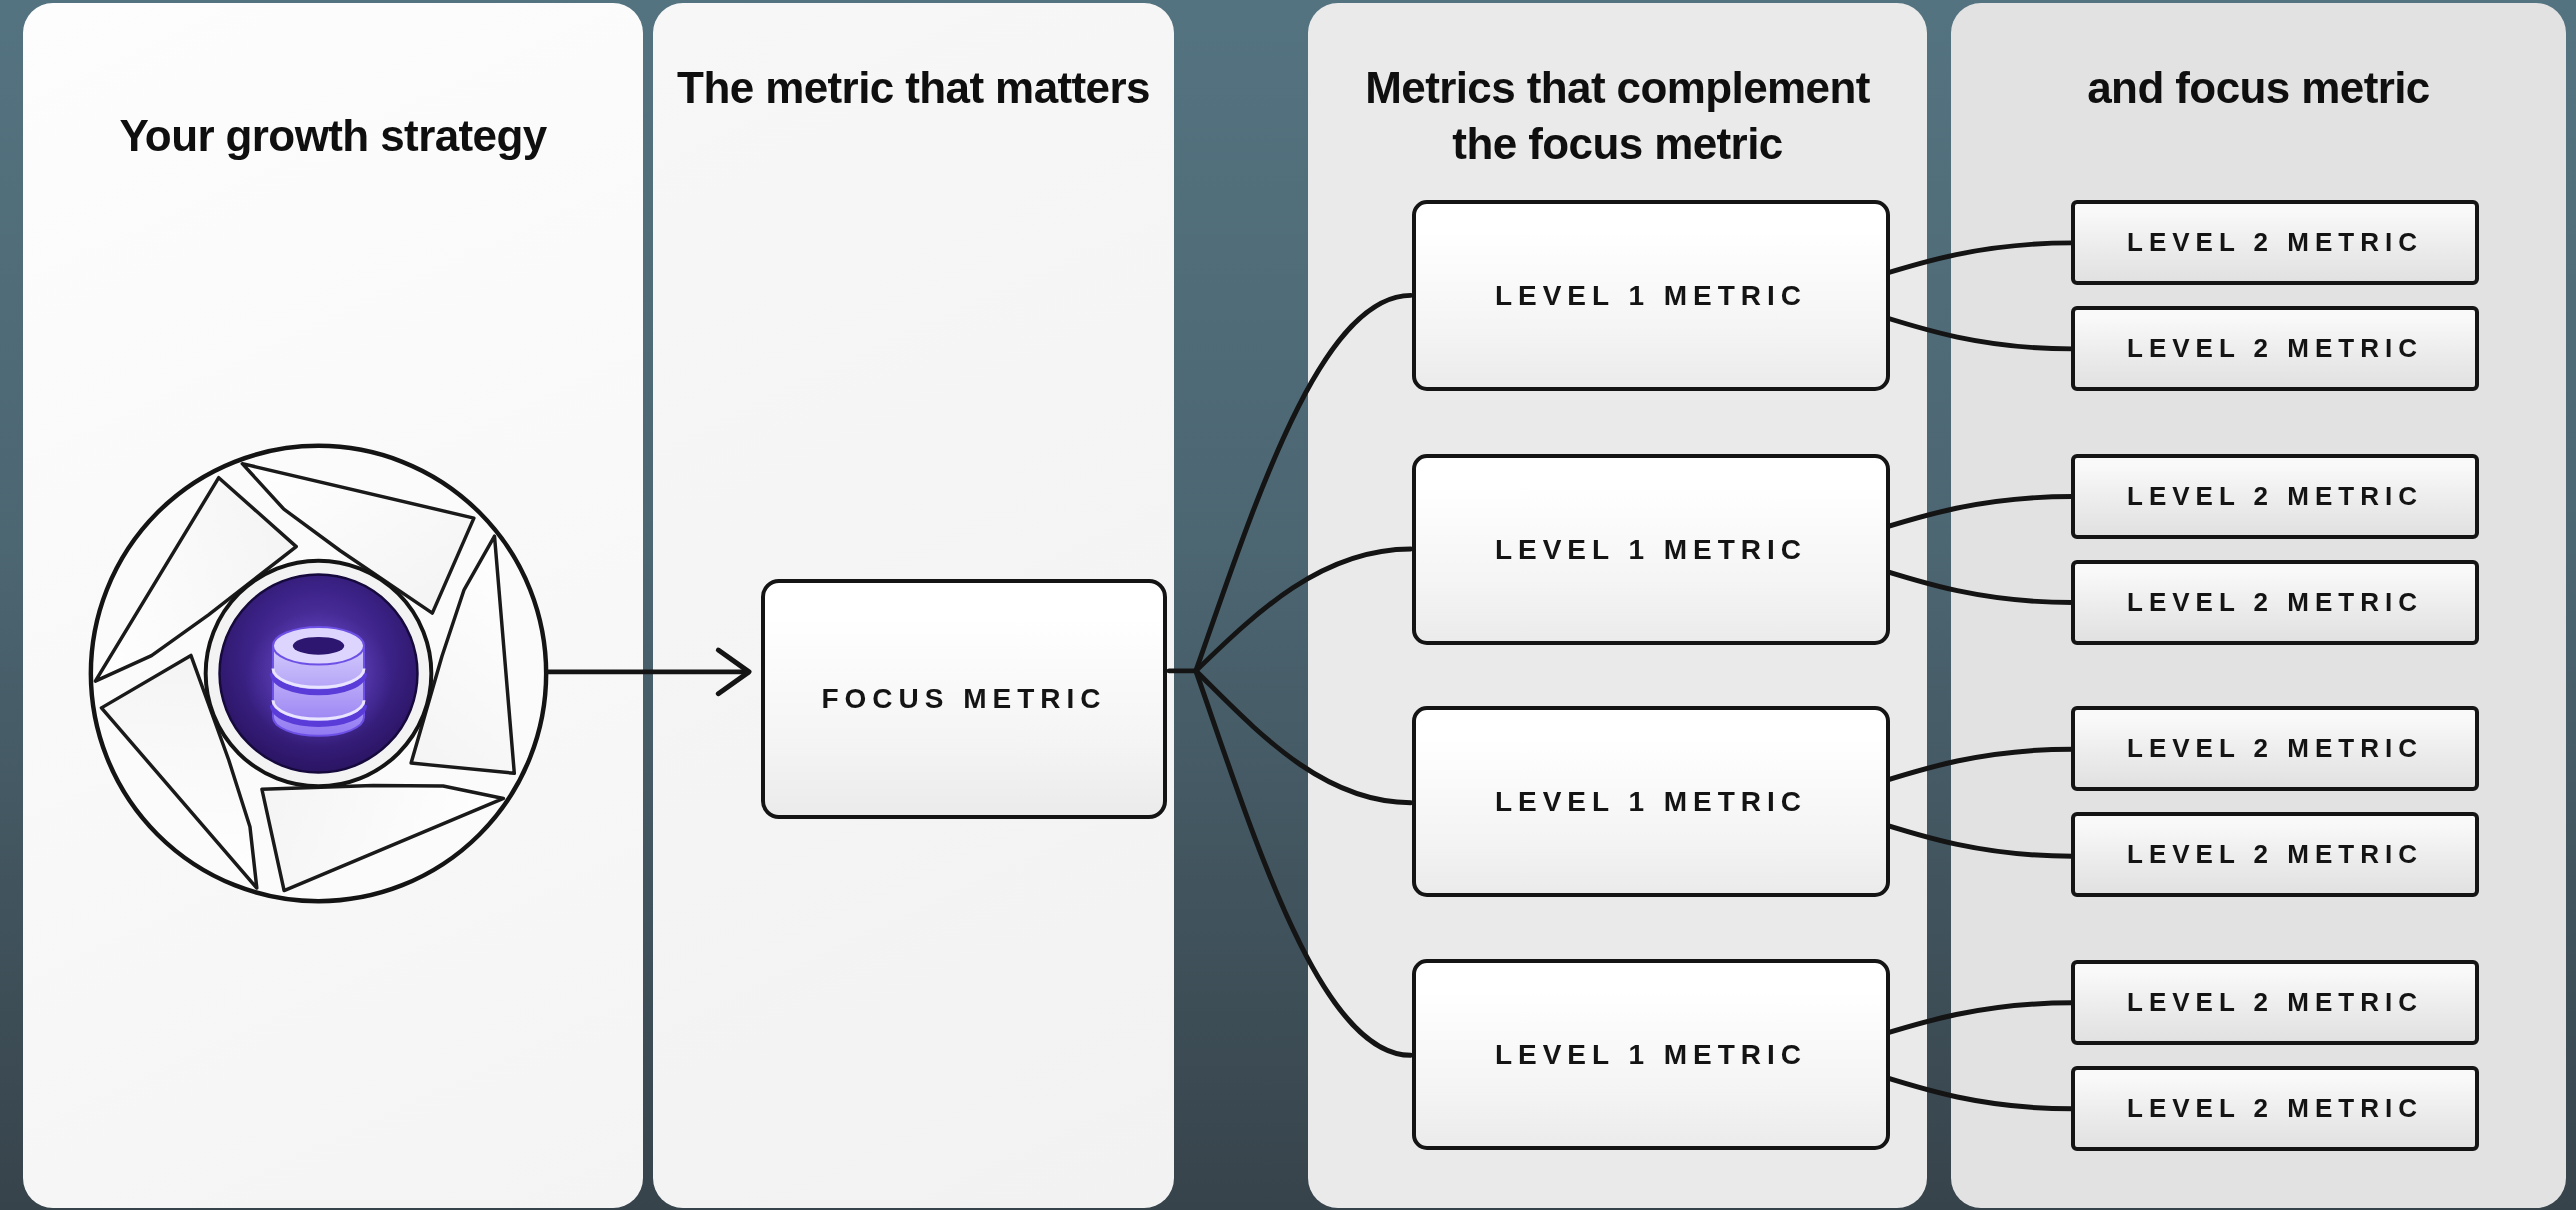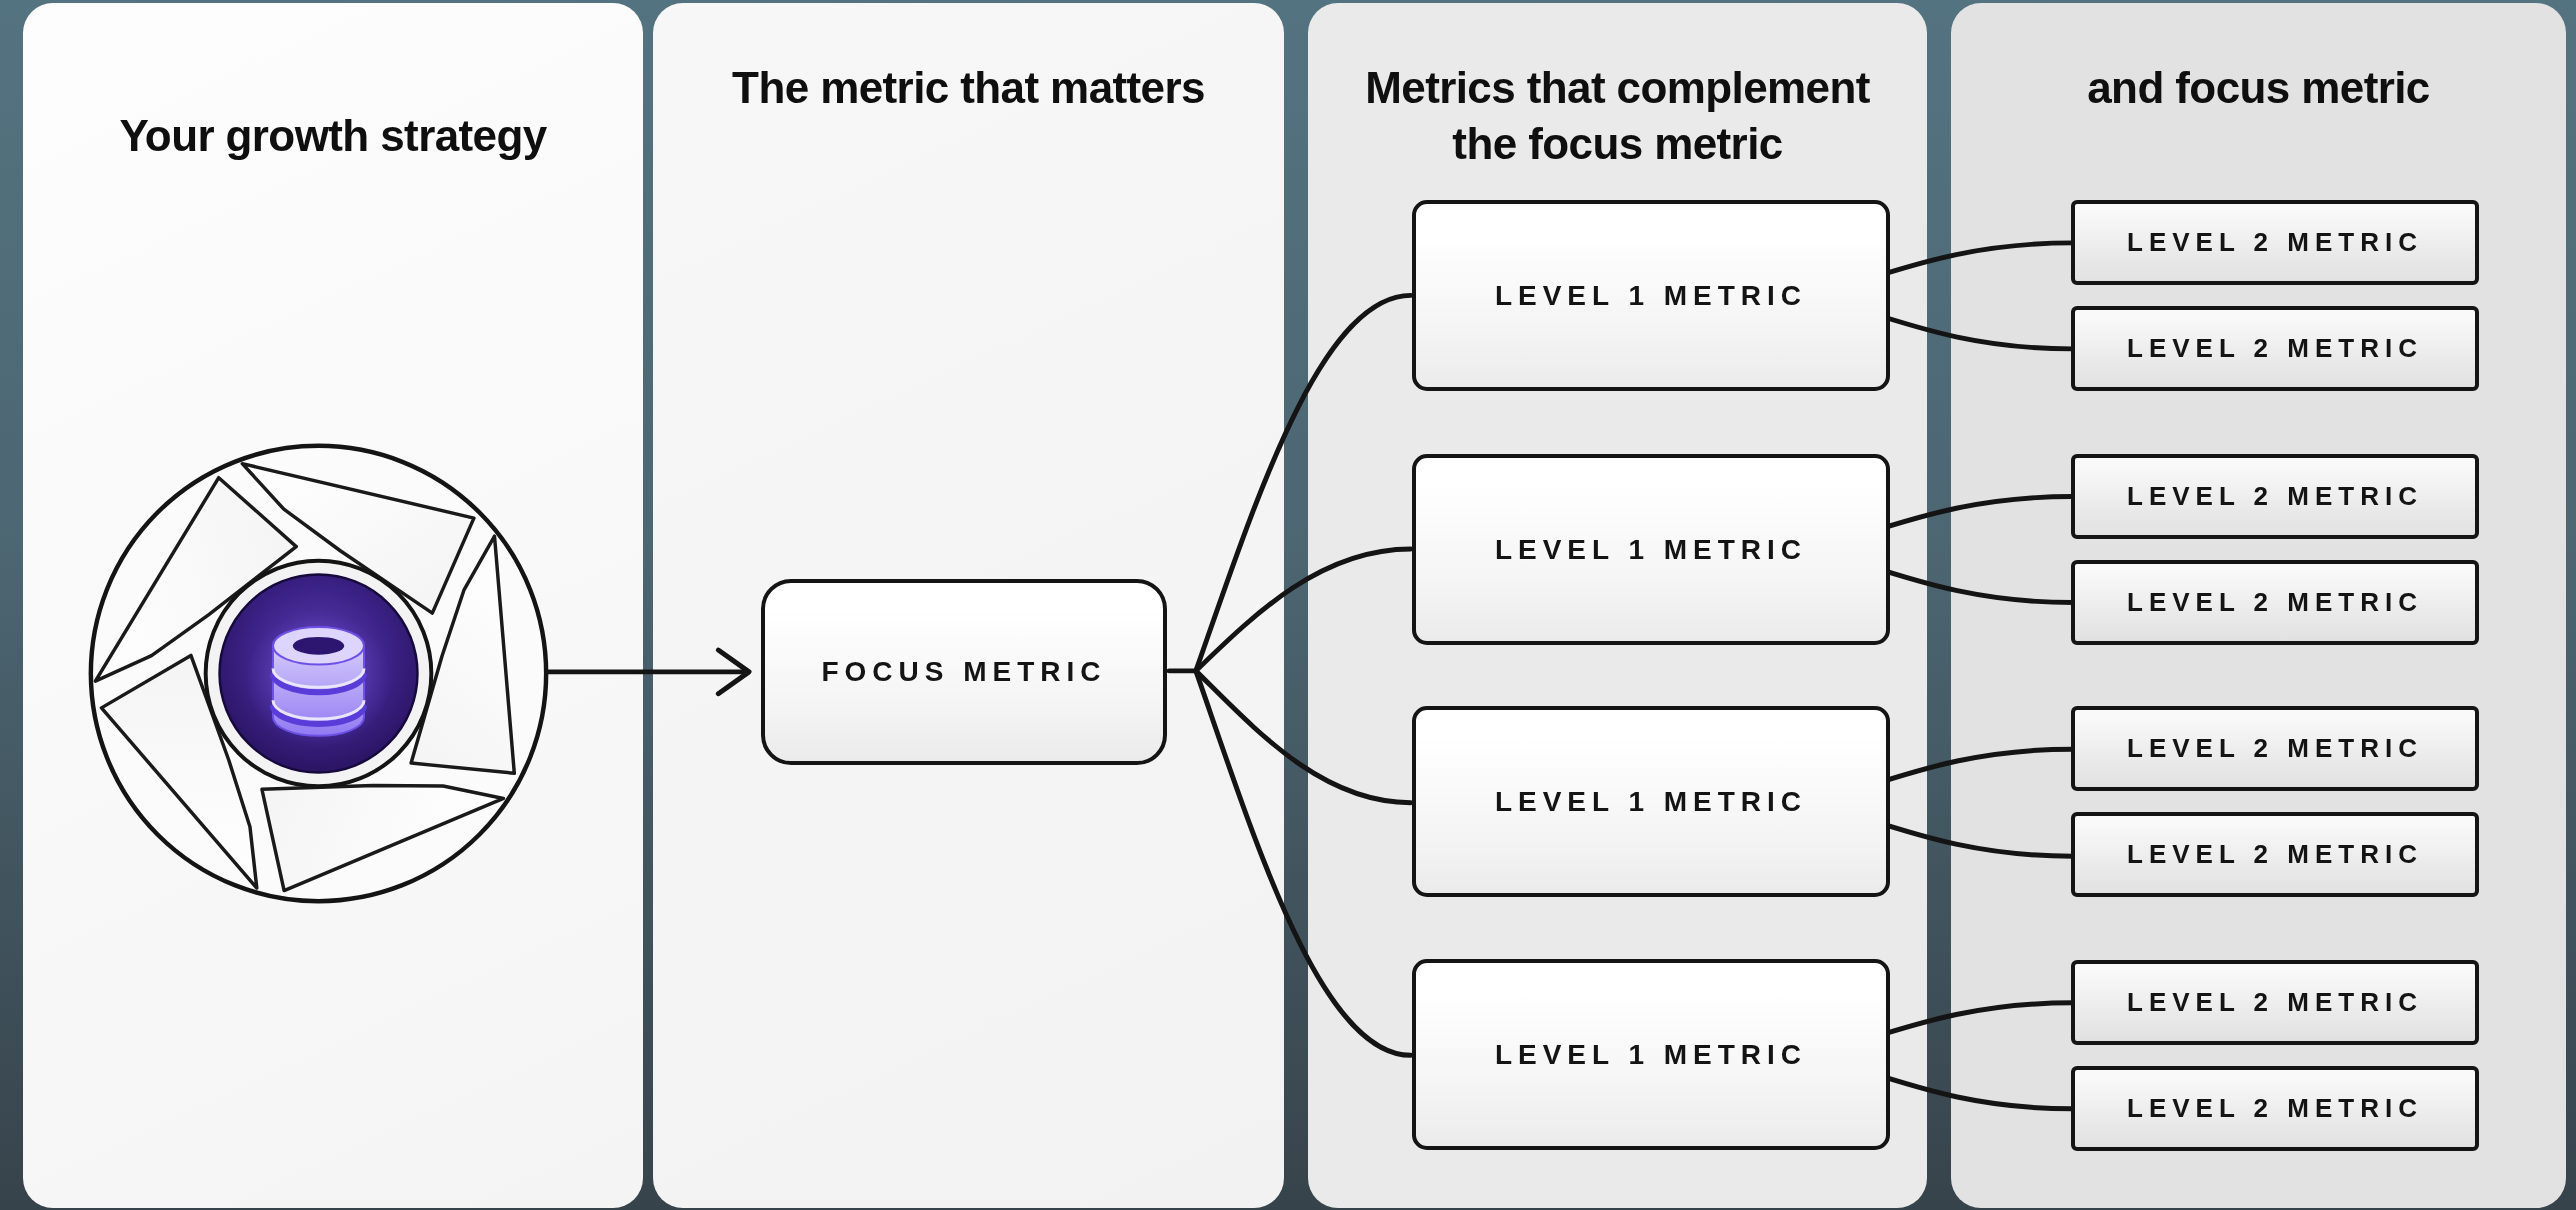--- a/index.html
+++ b/index.html
@@ -3,39 +3,39 @@
 <meta charset="utf-8">
 <style>
   html,body{margin:0;padding:0;background:#3b4850;}
   .stage{
     position:relative;width:2576px;height:1211px;overflow:hidden;
     background:linear-gradient(180deg,#547380 0%,#4c6672 45%,#37434b 100%);
     font-family:"Liberation Sans",sans-serif;
   }
   .panel{position:absolute;top:3px;height:1205px;border-radius:30px;z-index:1;}
   .panel-1{left:23px;width:620px;background:linear-gradient(155deg,#fdfdfd 0%,#f8f8f8 60%,#f4f4f4 100%);}
-  .panel-2{left:653px;width:631px;background:linear-gradient(155deg,#f7f7f7 0%,#f2f2f2 100%);}
+  .panel-2{left:653px;width:521px;background:linear-gradient(155deg,#f7f7f7 0%,#f2f2f2 100%);}
   .panel-3{left:1308px;width:619px;background:#eaeaea;}
   .panel-4{left:1951px;width:615px;background:#e2e2e2;}
   .panel-title{
     position:absolute;left:0;right:0;text-align:center;color:#0f0f0f;
     font-weight:700;font-size:44px;line-height:56px;letter-spacing:-0.6px;
   }
   .panel-1 .panel-title{top:105px;}
   .panel-2 .panel-title,.panel-3 .panel-title,.panel-4 .panel-title{top:57px;}
   .overlay,.flywheel-svg{position:absolute;z-index:2;}
   .overlay{left:0;top:0;}
   .flywheel-svg{left:76px;top:431px;}
   .node{
     position:absolute;display:flex;align-items:center;justify-content:center;z-index:3;
     border:4px solid #141414;color:#141414;font-weight:700;box-sizing:border-box;
     background:linear-gradient(180deg,#ffffff 15%,#f4f4f4 70%,#ebebeb 100%);
     text-align:center;white-space:nowrap;
   }
-  .node-focus{left:761px;top:579px;width:406px;height:186px;border-radius:30px;font-size:28px;letter-spacing:6px;}
+  .node-focus{left:761px;top:579px;width:406px;height:240px;border-radius:18px;font-size:28px;letter-spacing:6px;}
   .node-l1{left:1412px;width:478px;height:191px;border-radius:15px;font-size:28px;letter-spacing:6px;}
   .node-l2{
     left:2071px;width:408px;height:85px;border-radius:6px;font-size:26px;letter-spacing:6px;
     background:linear-gradient(180deg,#f9f9f9 10%,#ecebeb 60%,#e1e1e1 100%);
   }
 </style>
 </head>
 <body>
 
 <div class="stage">

